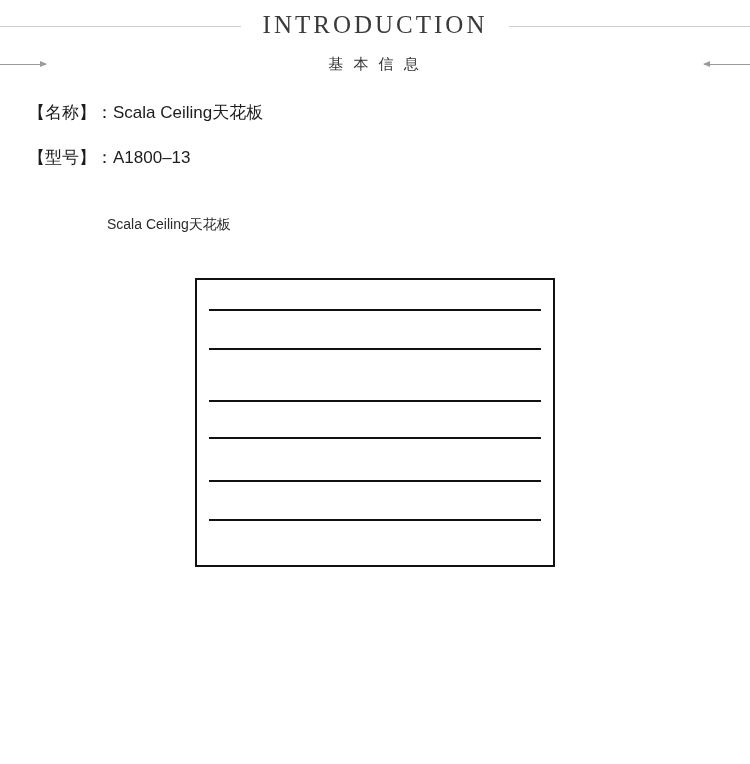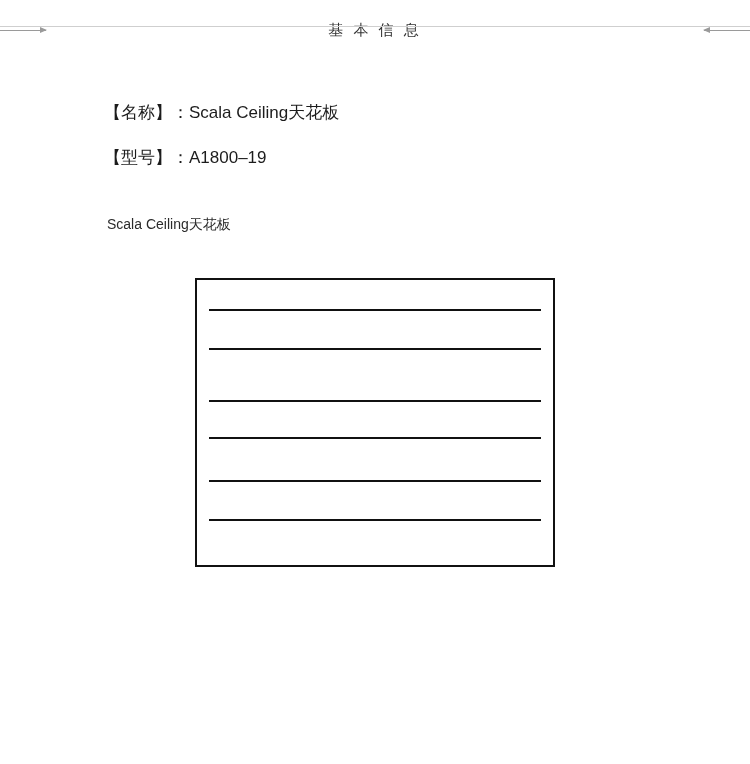--- a/index.html
+++ b/index.html
@@ -79,22 +79,22 @@
   }
   .sub-title {
     font-size: 15px;
     letter-spacing: 3px;
     color: #333333;
     white-space: nowrap;
   }
 
   
   .spec-list {
-    margin-top: 58px;
-    padding-left: 104px;
+    margin-top: 24px;
+    padding-left: 28px;
   }
   .spec-row {
     font-size: 17px;
     color: #1c1c1c;
     line-height: 24px;
     margin-bottom: 21px;
     white-space: nowrap;
   }
   .spec-label {
     letter-spacing: 0px;
@@ -128,33 +128,34 @@
     right: 12px;
     height: 0;
     border-top: 2px solid #111111;
   }
 </style>
 </head>
 <body>
 
 <div class="header">
   <div class="header-rule"></div>
+  <div class="header-title">INTRODUCTION</div>
   <div class="sub-row">
     <span class="sub-line left"></span>
     <span class="sub-title">基 本 信 息</span>
     <span class="sub-line right"></span>
   </div>
 </div>
 
 <div class="spec-list">
   <div class="spec-row">
     <span class="spec-label">【名称】：</span><span class="spec-value">Scala Ceiling天花板</span>
   </div>
   <div class="spec-row">
-    <span class="spec-label">【型号】：</span><span class="spec-value">A1800–19</span>
+    <span class="spec-label">【型号】：</span><span class="spec-value">A1800–13</span>
   </div>
 </div>
 
 <div class="caption">Scala Ceiling天花板</div>
 
 <div class="diagram-wrap">
   <div class="diagram">
     <div class="slat" style="top:10%"></div>
     <div class="slat" style="top:24%"></div>
     <div class="slat" style="top:42%"></div>

